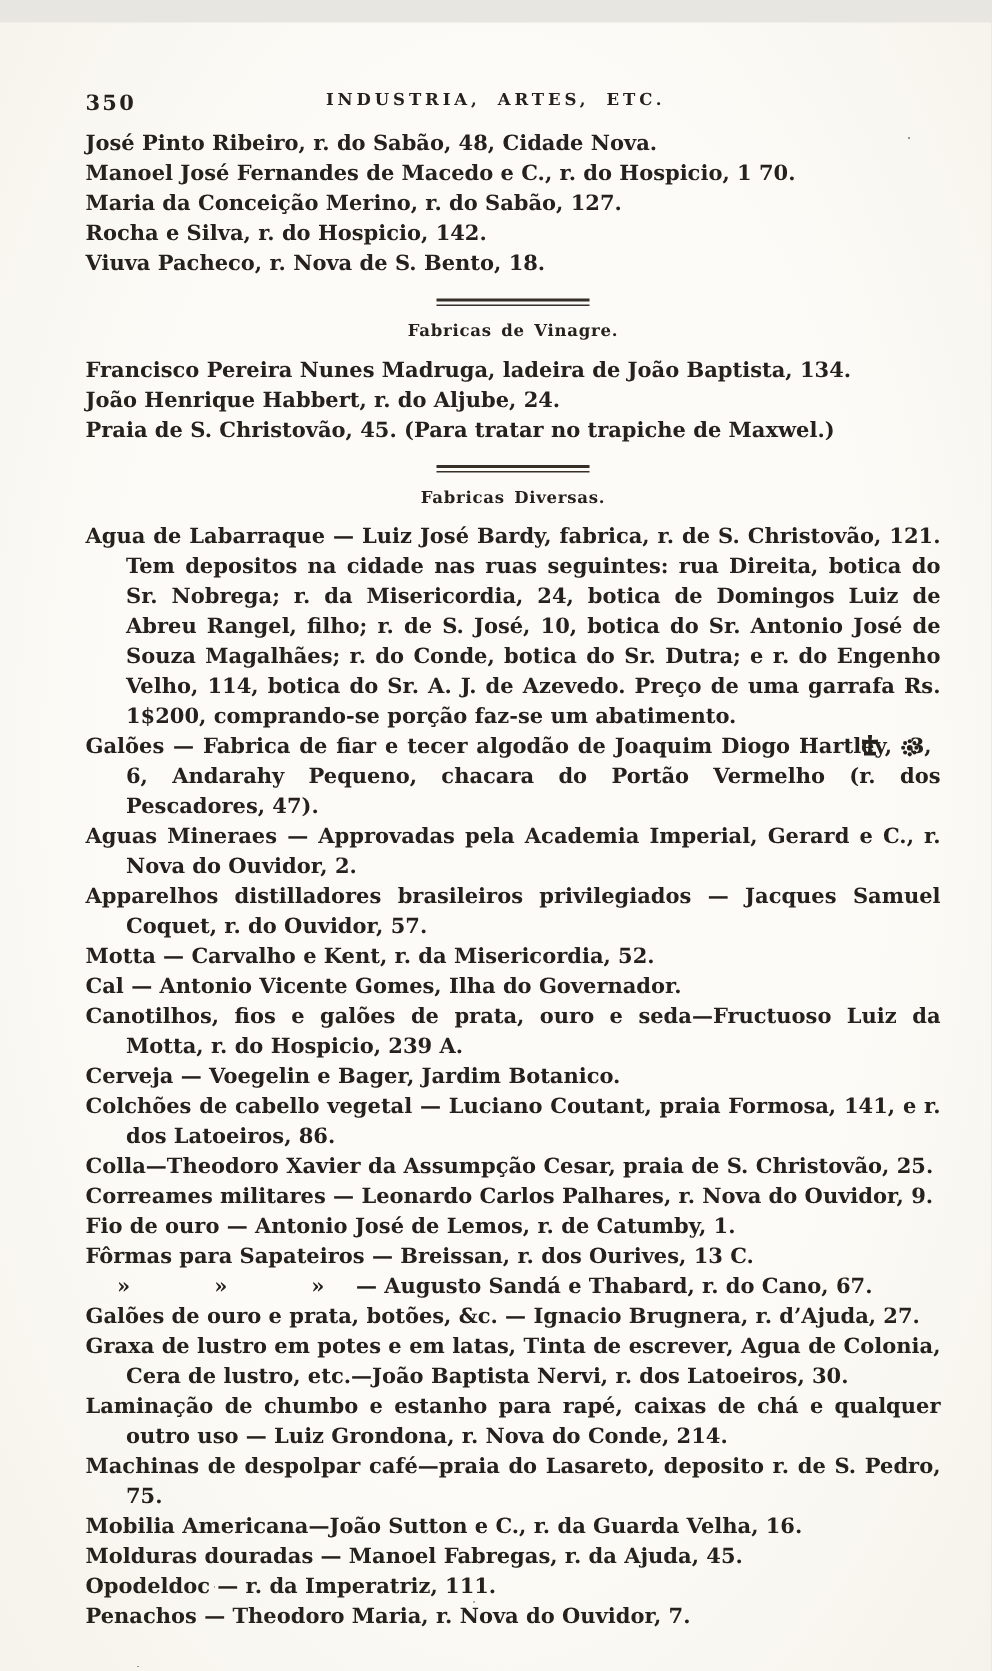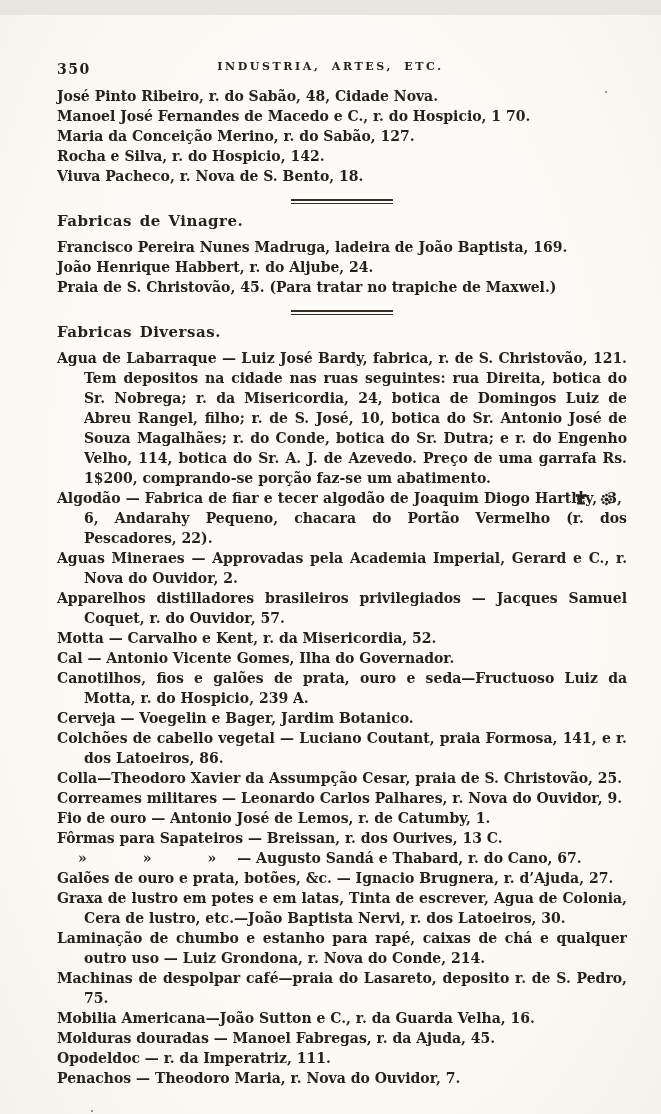--- a/index.html
+++ b/index.html
@@ -40,21 +40,22 @@
   }
   .term{}
   .section-divider{
     width:102px;height:2px;
     border-top:2.2px solid #352f28;
     border-bottom:1px solid #352f28;
     margin:13px auto 0;
   }
   .section-heading{
     margin:8px 0 7px;
-    font-size:15px;line-height:18px;
+    text-align:center;
+    font-size:11px;line-height:18px;
     font-weight:700;letter-spacing:.5px;word-spacing:2px;
   }
   .sym{display:inline-block;}
   .sym svg{vertical-align:-2px;}
   .sym.rosette svg{vertical-align:-2.5px;}
 </style>
 </head>
 <body>
 
 <div class="page">
@@ -73,48 +74,48 @@
           <p class="entry"><span class="plain">Maria da Conceição Merino, r. do Sabão, 127.</span></p>
           <p class="entry"><span class="plain">Rocha e Silva, r. do Hospicio, 142.</span></p>
           <p class="entry"><span class="plain">Viuva Pacheco, r. Nova de S. Bento, 18.</span></p>
         </div>
     </section>
 
     <section class="section">
       <div class="section-divider"></div>
       <h2 class="section-heading">Fabricas de Vinagre.</h2>
       <div class="entries">
-          <p class="entry"><span class="plain">Francisco Pereira Nunes Madruga, ladeira de João Baptista, 169.</span></p>
+          <p class="entry"><span class="plain">Francisco Pereira Nunes Madruga, ladeira de João Baptista, 134.</span></p>
           <p class="entry"><span class="plain">João Henrique Habbert, r. do Aljube, 24.</span></p>
           <p class="entry"><span class="plain">Praia de S. Christovão, 45. (Para tratar no trapiche de Maxwel.)</span></p>
         </div>
     </section>
 
     <section class="section">
       <div class="section-divider"></div>
       <h2 class="section-heading">Fabricas Diversas.</h2>
       <div class="entries">
           <p class="entry"><span class="term">Agua de Labarraque</span><span class="plain"> — Luiz José Bardy, fabrica, r. de S. Christovão, 121. Tem depositos na cidade nas ruas seguintes: rua Direita, botica do Sr. Nobrega; r. da Misericordia, 24, botica de Domingos Luiz de Abreu Rangel, filho; r. de S. José, 10, botica do Sr. Antonio José de Souza Magalhães; r. do Conde, botica do Sr. Dutra; e r. do Engenho Velho, 114, botica do Sr. A. J. de Azevedo. Preço de uma garrafa Rs. 1$200, comprando-se porção faz-se um abatimento.</span></p>
-          <p class="entry"><span class="term">Algodão</span><span class="plain"> — Fabrica de fiar e tecer algodão de Joaquim Diogo Hartley, </span>
+          <p class="entry"><span class="term">Galões</span><span class="plain"> — Fabrica de fiar e tecer algodão de Joaquim Diogo Hartley, </span>
   <span class="sym cross"><svg width="12" height="14" viewBox="0 0 12 14" xmlns="http://www.w3.org/2000/svg">
                 <path fill="#26211c" d="M4.6 0 H7.4 L7.1 3.4 L11.3 3.05 V6.1 L7 5.75 L7.3 11.2 H10 V13.6 H2 V11.2 H4.7 L5 5.75 L0.7 6.1 V3.05 L4.9 3.4 Z"></path>
               </svg></span>
 <span class="plain"> 3, </span>
   <span class="sym rosette"><svg width="13" height="13" viewBox="0 0 13 13" xmlns="http://www.w3.org/2000/svg" fill="#26211c">
                 <circle cx="6.5" cy="6.5" r="1.9"></circle>
                 <circle cx="6.5" cy="2.1" r="1.35"></circle>
                 <circle cx="9.6" cy="3.4" r="1.35"></circle>
                 <circle cx="10.9" cy="6.5" r="1.35"></circle>
                 <circle cx="9.6" cy="9.6" r="1.35"></circle>
                 <circle cx="6.5" cy="10.9" r="1.35"></circle>
                 <circle cx="3.4" cy="9.6" r="1.35"></circle>
                 <circle cx="2.1" cy="6.5" r="1.35"></circle>
                 <circle cx="3.4" cy="3.4" r="1.35"></circle>
               </svg></span>
-<span class="plain"> 6, Andarahy Pequeno, chacara do Portão Vermelho (r. dos Pescadores, 22).</span></p>
+<span class="plain"> 6, Andarahy Pequeno, chacara do Portão Vermelho (r. dos Pescadores, 47).</span></p>
           <p class="entry"><span class="term">Aguas Mineraes</span><span class="plain"> — Approvadas pela Academia Imperial, Gerard e C., r. Nova do Ouvidor, 2.</span></p>
           <p class="entry"><span class="term">Apparelhos distilladores brasileiros privilegiados</span><span class="plain"> — Jacques Samuel Coquet, r. do Ouvidor, 57.</span></p>
           <p class="entry"><span class="term">Motta</span><span class="plain"> — Carvalho e Kent, r. da Misericordia, 52.</span></p>
           <p class="entry"><span class="term">Cal</span><span class="plain"> — Antonio Vicente Gomes, Ilha do Governador.</span></p>
           <p class="entry"><span class="term">Canotilhos, fios e galões de prata, ouro e seda</span><span class="plain">—Fructuoso Luiz da Motta, r. do Hospicio, 239 A.</span></p>
           <p class="entry"><span class="term">Cerveja</span><span class="plain"> — Voegelin e Bager, Jardim Botanico.</span></p>
           <p class="entry"><span class="term">Colchões de cabello vegetal</span><span class="plain"> — Luciano Coutant, praia Formosa, 141, e r. dos Latoeiros, 86.</span></p>
           <p class="entry"><span class="term">Colla</span><span class="plain">—Theodoro Xavier da Assumpção Cesar, praia de S. Christovão, 25.</span></p>
           <p class="entry"><span class="term">Correames militares</span><span class="plain"> — Leonardo Carlos Palhares, r. Nova do Ouvidor, 9.</span></p>
           <p class="entry"><span class="term">Fio de ouro</span><span class="plain"> — Antonio José de Lemos, r. de Catumby, 1.</span></p>

